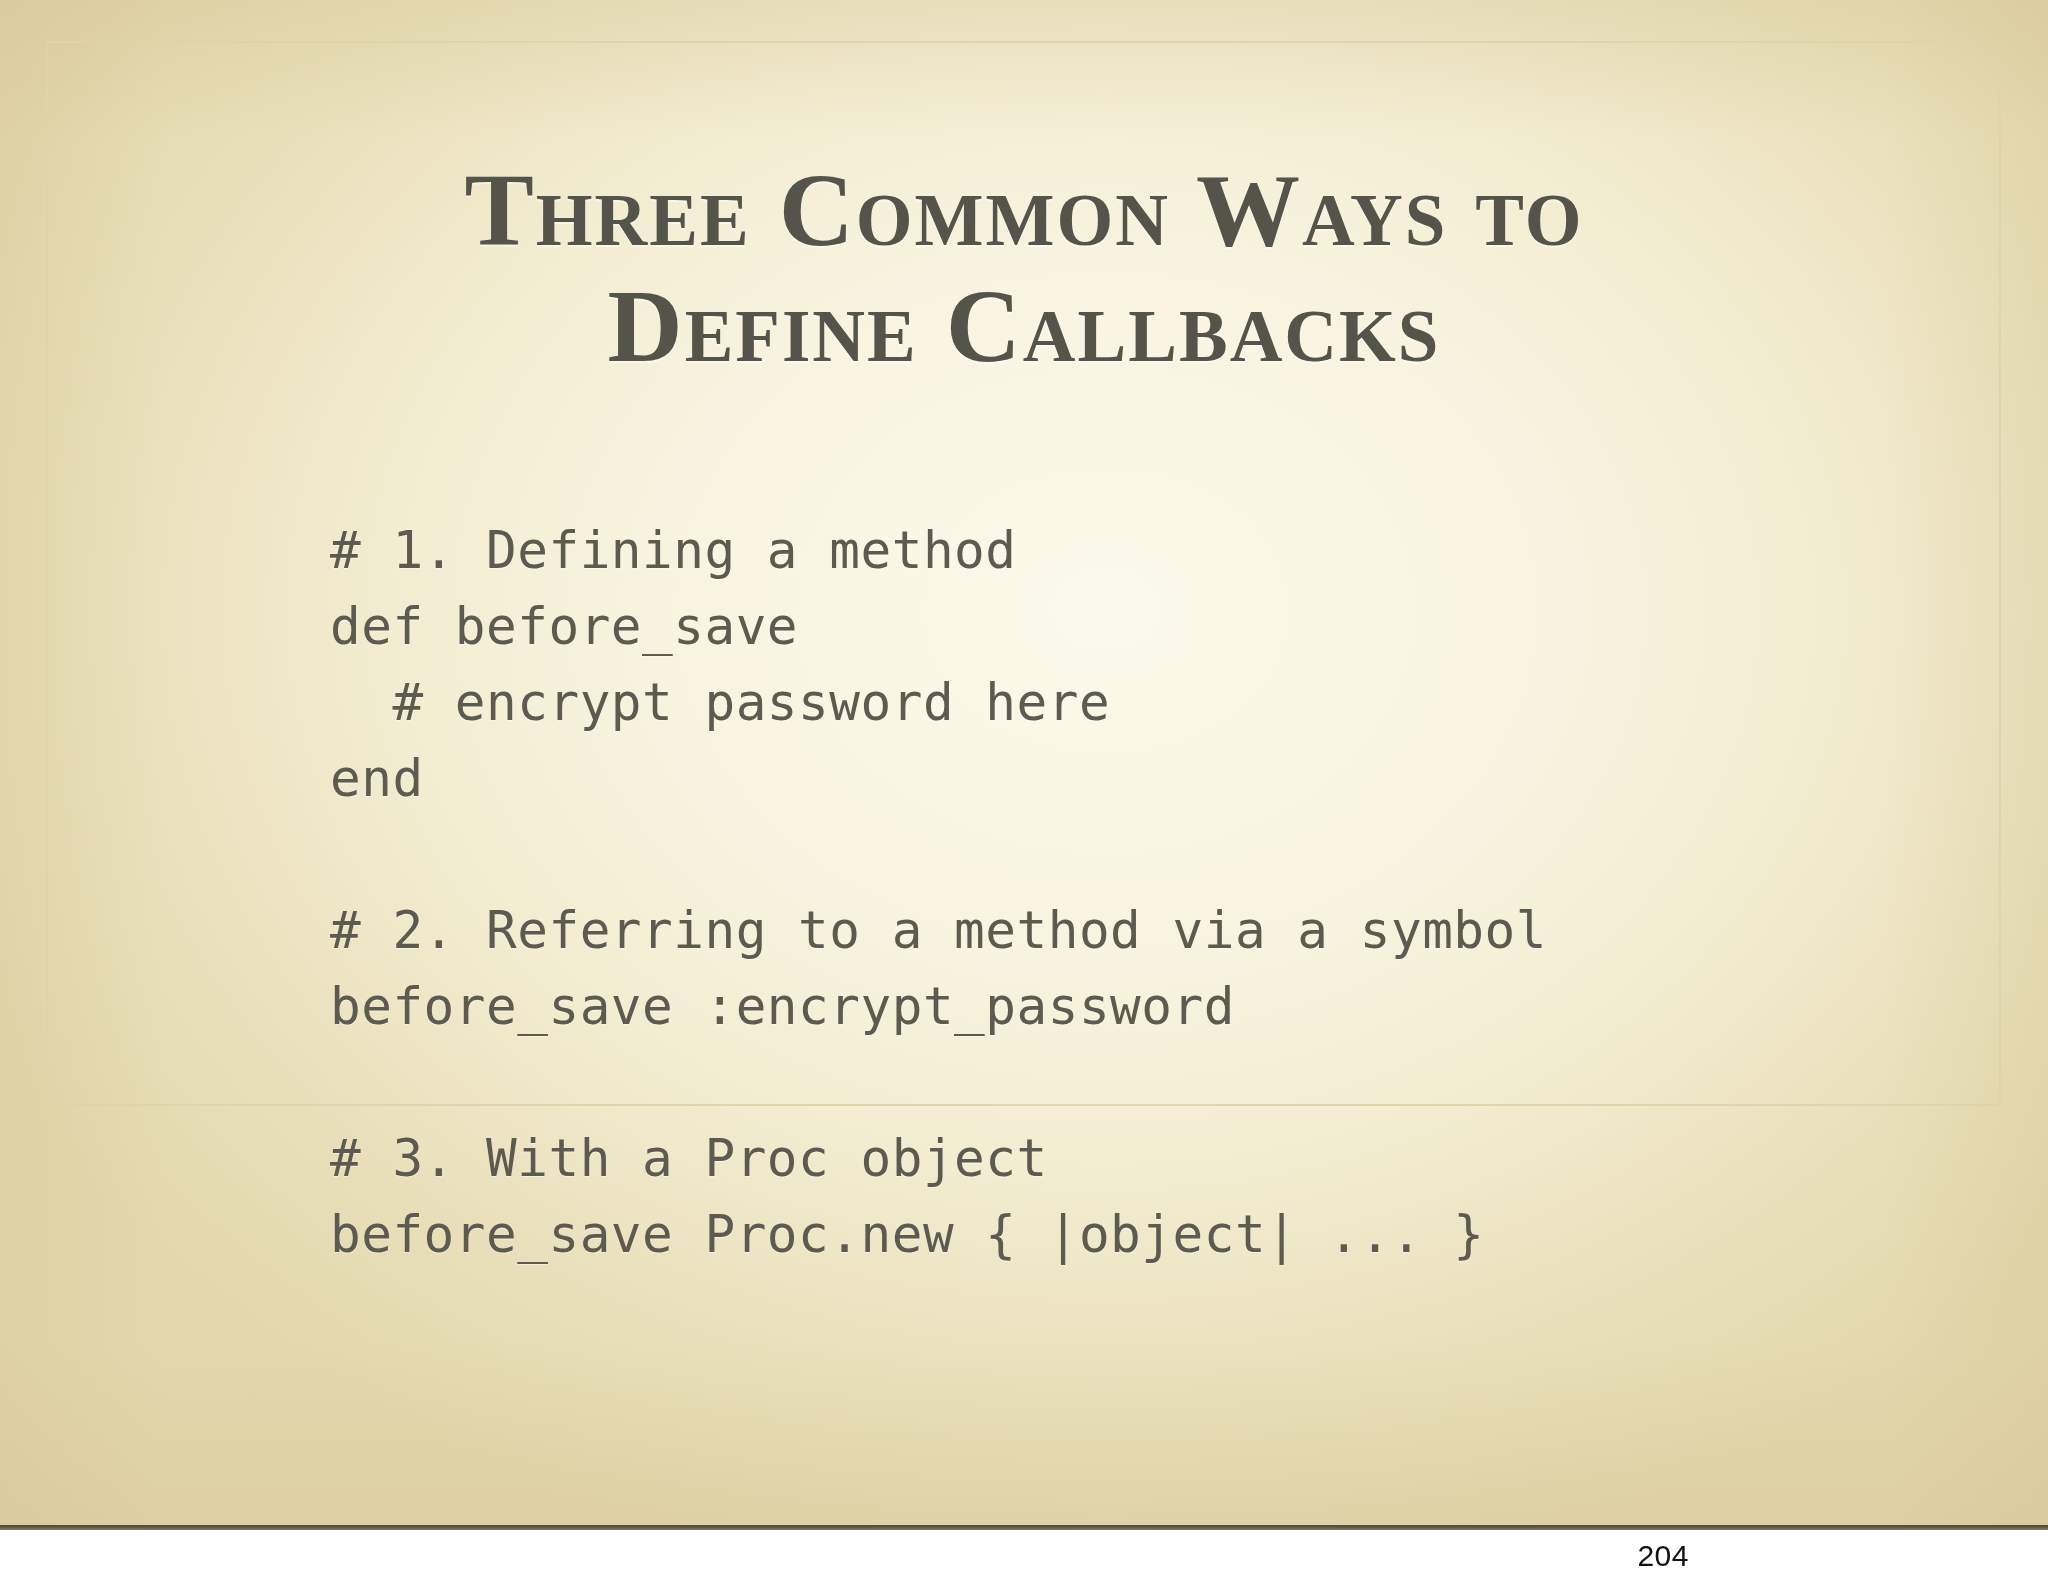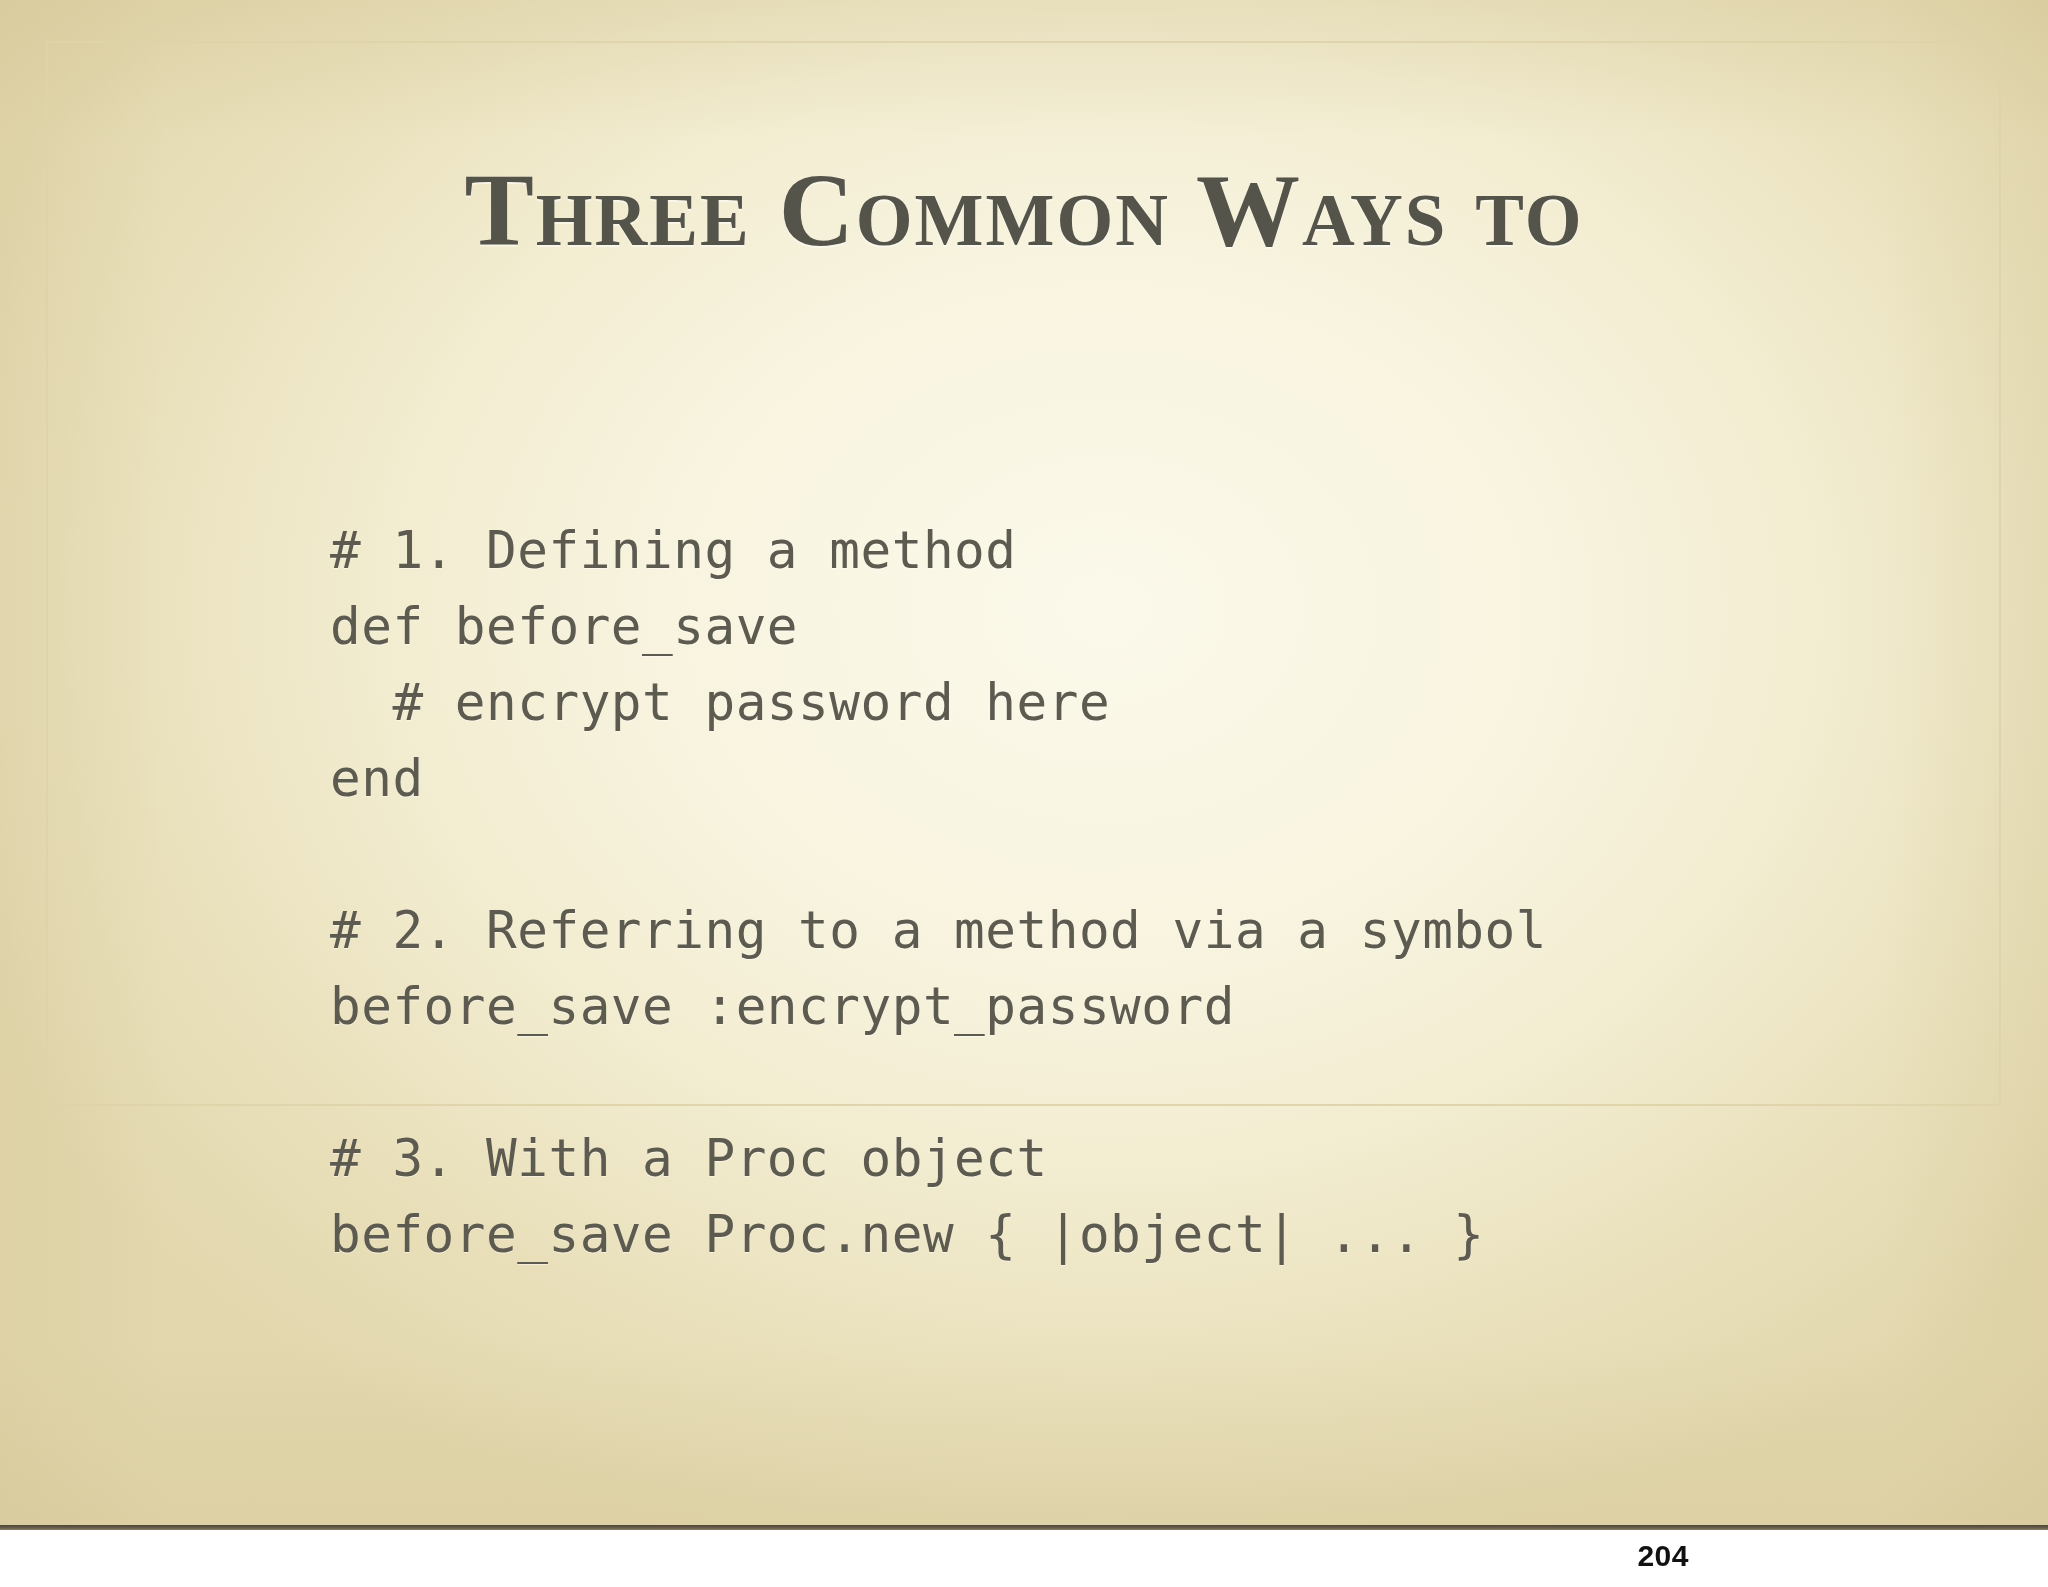--- a/index.html
+++ b/index.html
@@ -117,37 +117,38 @@
     width: 2048px;
     height: 57px;
     background: #ffffff;
   }
   #page-number {
     position: absolute;
     right: 28px;
     top: 1539px;
     font-family: "Liberation Sans", sans-serif;
     font-size: 30px;
-    font-weight: 700;
+    font-weight: 400;
     color: #111111;
     letter-spacing: 0.5px;
   }
 </style>
 </head>
 <body>
 
 <div id="slide-root">
 
   <div id="slide-canvas">
 
     <div id="slide-vignette"></div>
     <div id="slide-frame"></div>
 
     <h1 id="slide-title">
       <span class="title-line">Three Common Ways to</span>
+      <span class="title-line">Define Callbacks</span>
     </h1>
 
     <pre id="code-block"><span class="code-line"># 1. Defining a method</span><span class="code-line">def before_save</span><span class="code-line">  # encrypt password here</span><span class="code-line">end</span><span class="code-line blank"></span><span class="code-line"># 2. Referring to a method via a symbol</span><span class="code-line">before_save :encrypt_password</span><span class="code-line blank"></span><span class="code-line"># 3. With a Proc object</span><span class="code-line">before_save Proc.new { |object| ... }</span></pre>
 
   </div>
 
   <div id="slide-bottom-rule"></div>
   <div id="footer-area"></div>
   <div id="page-number">204</div>
 

